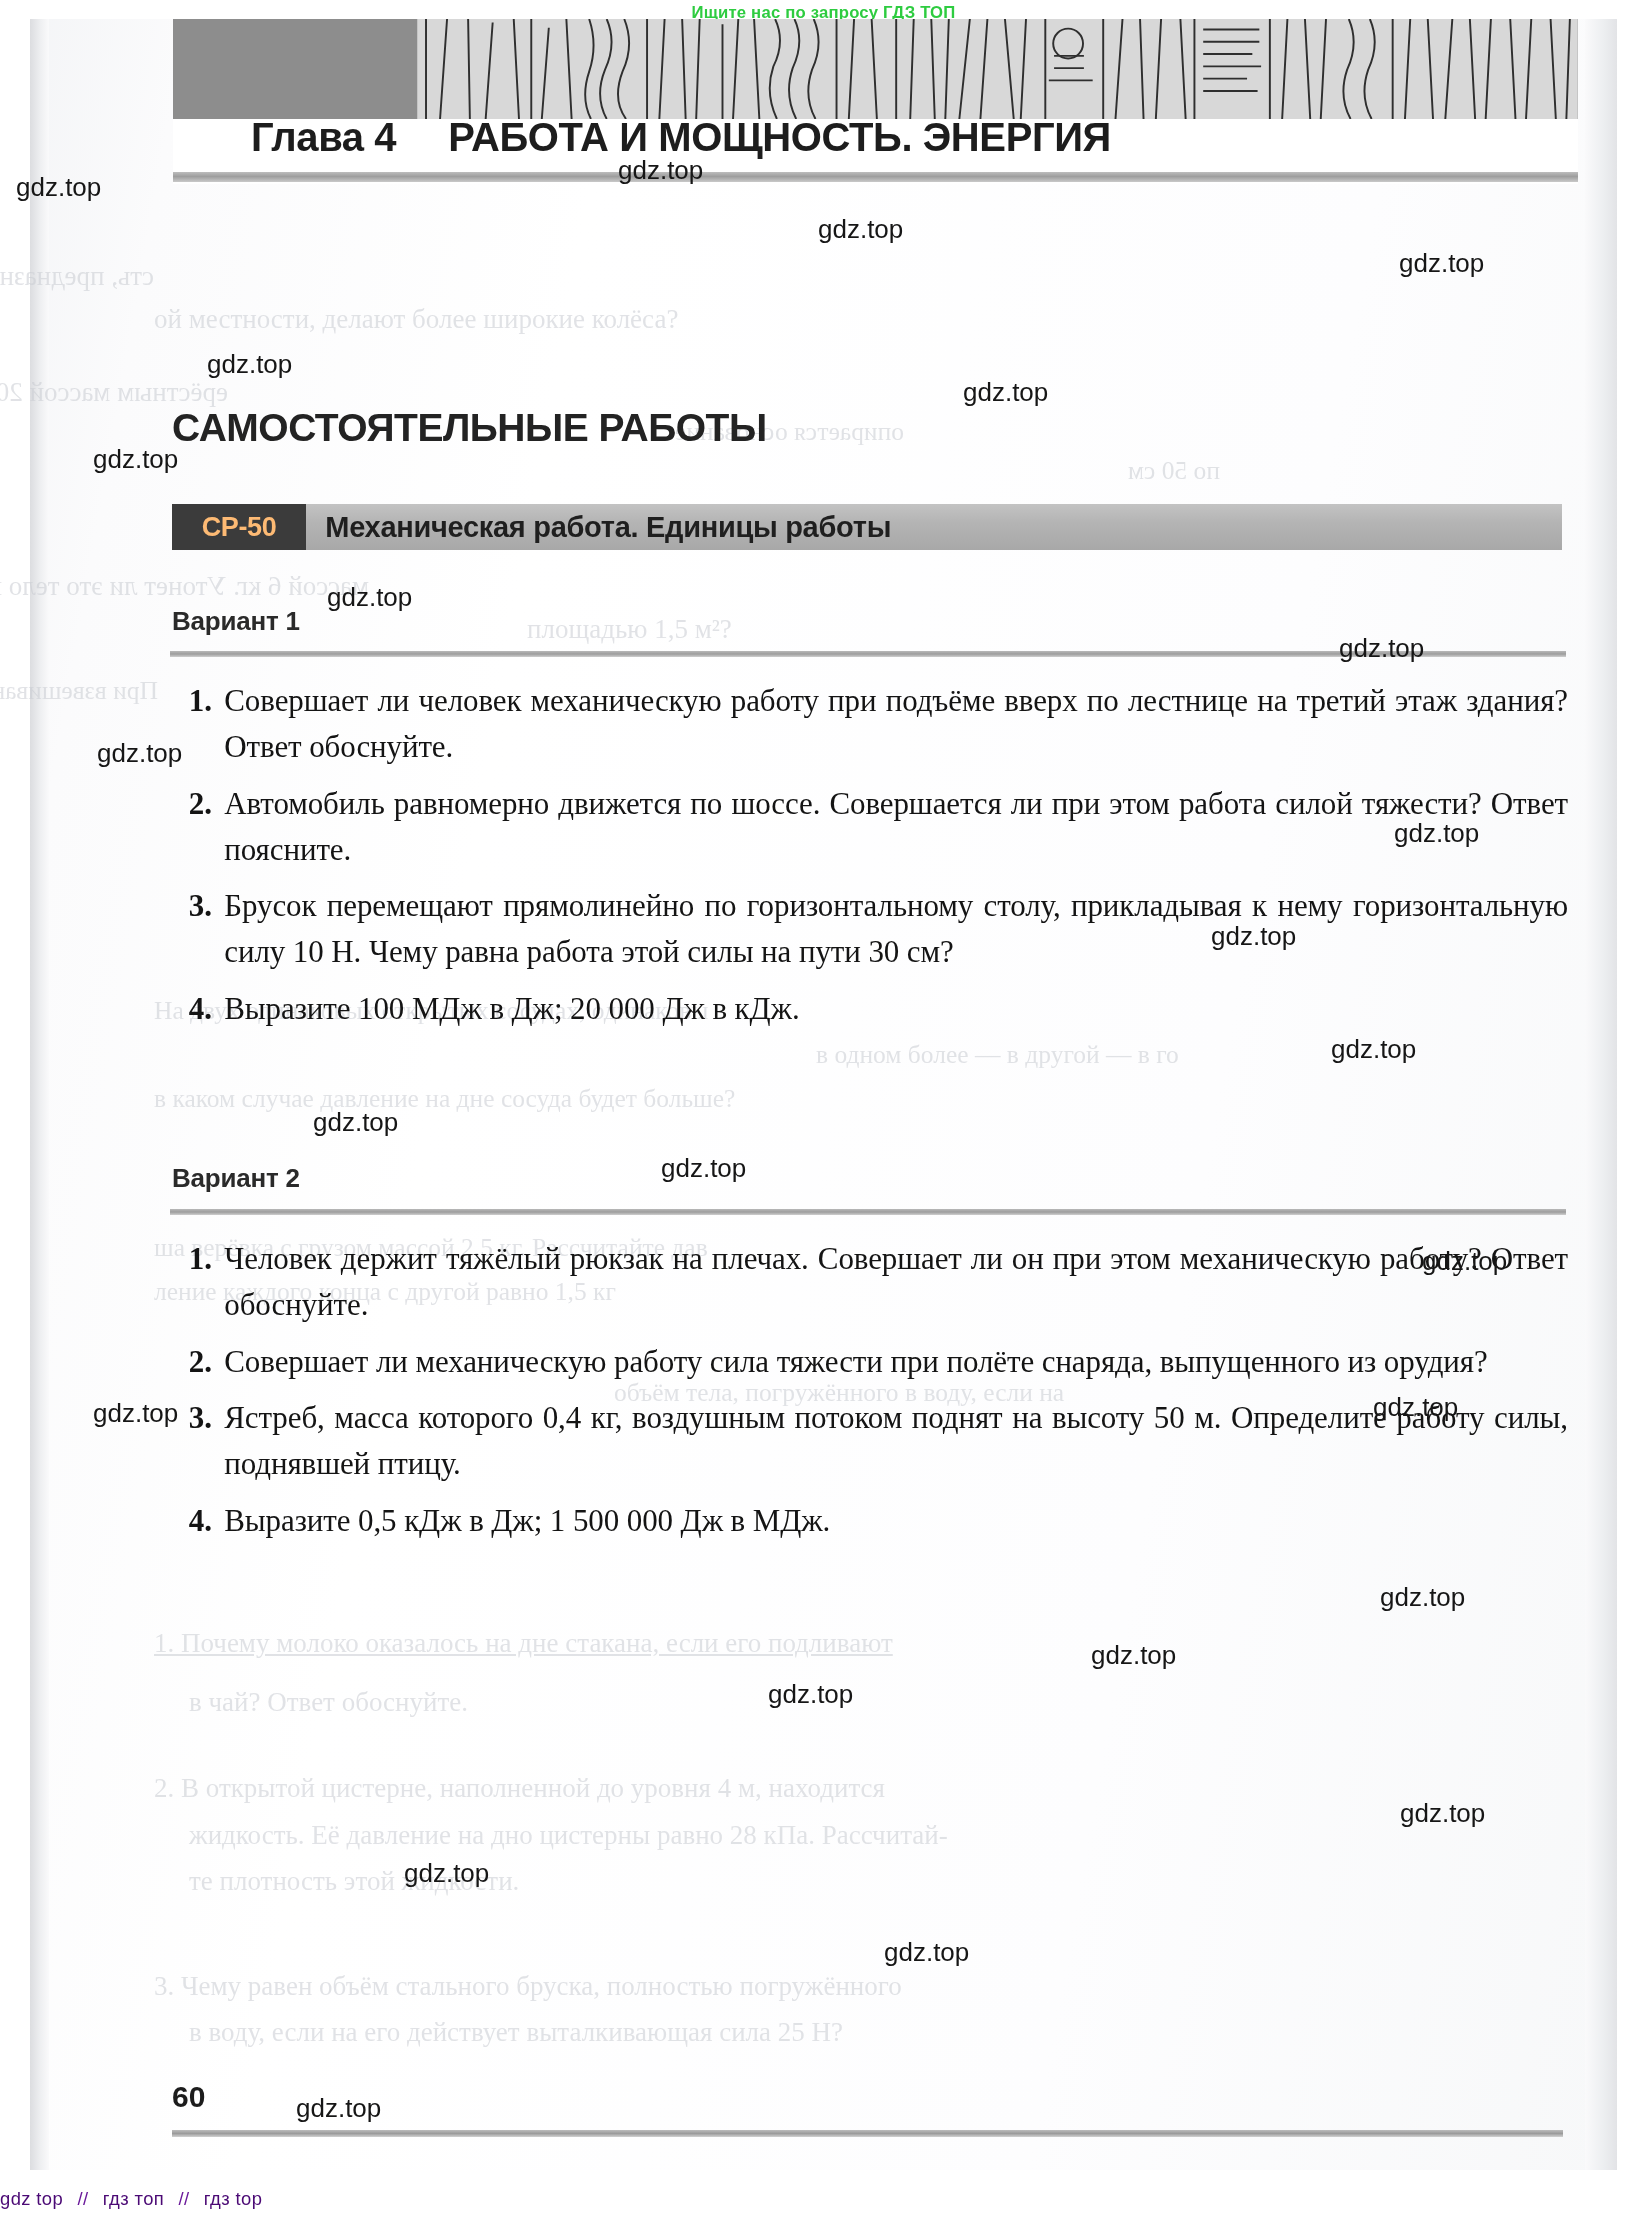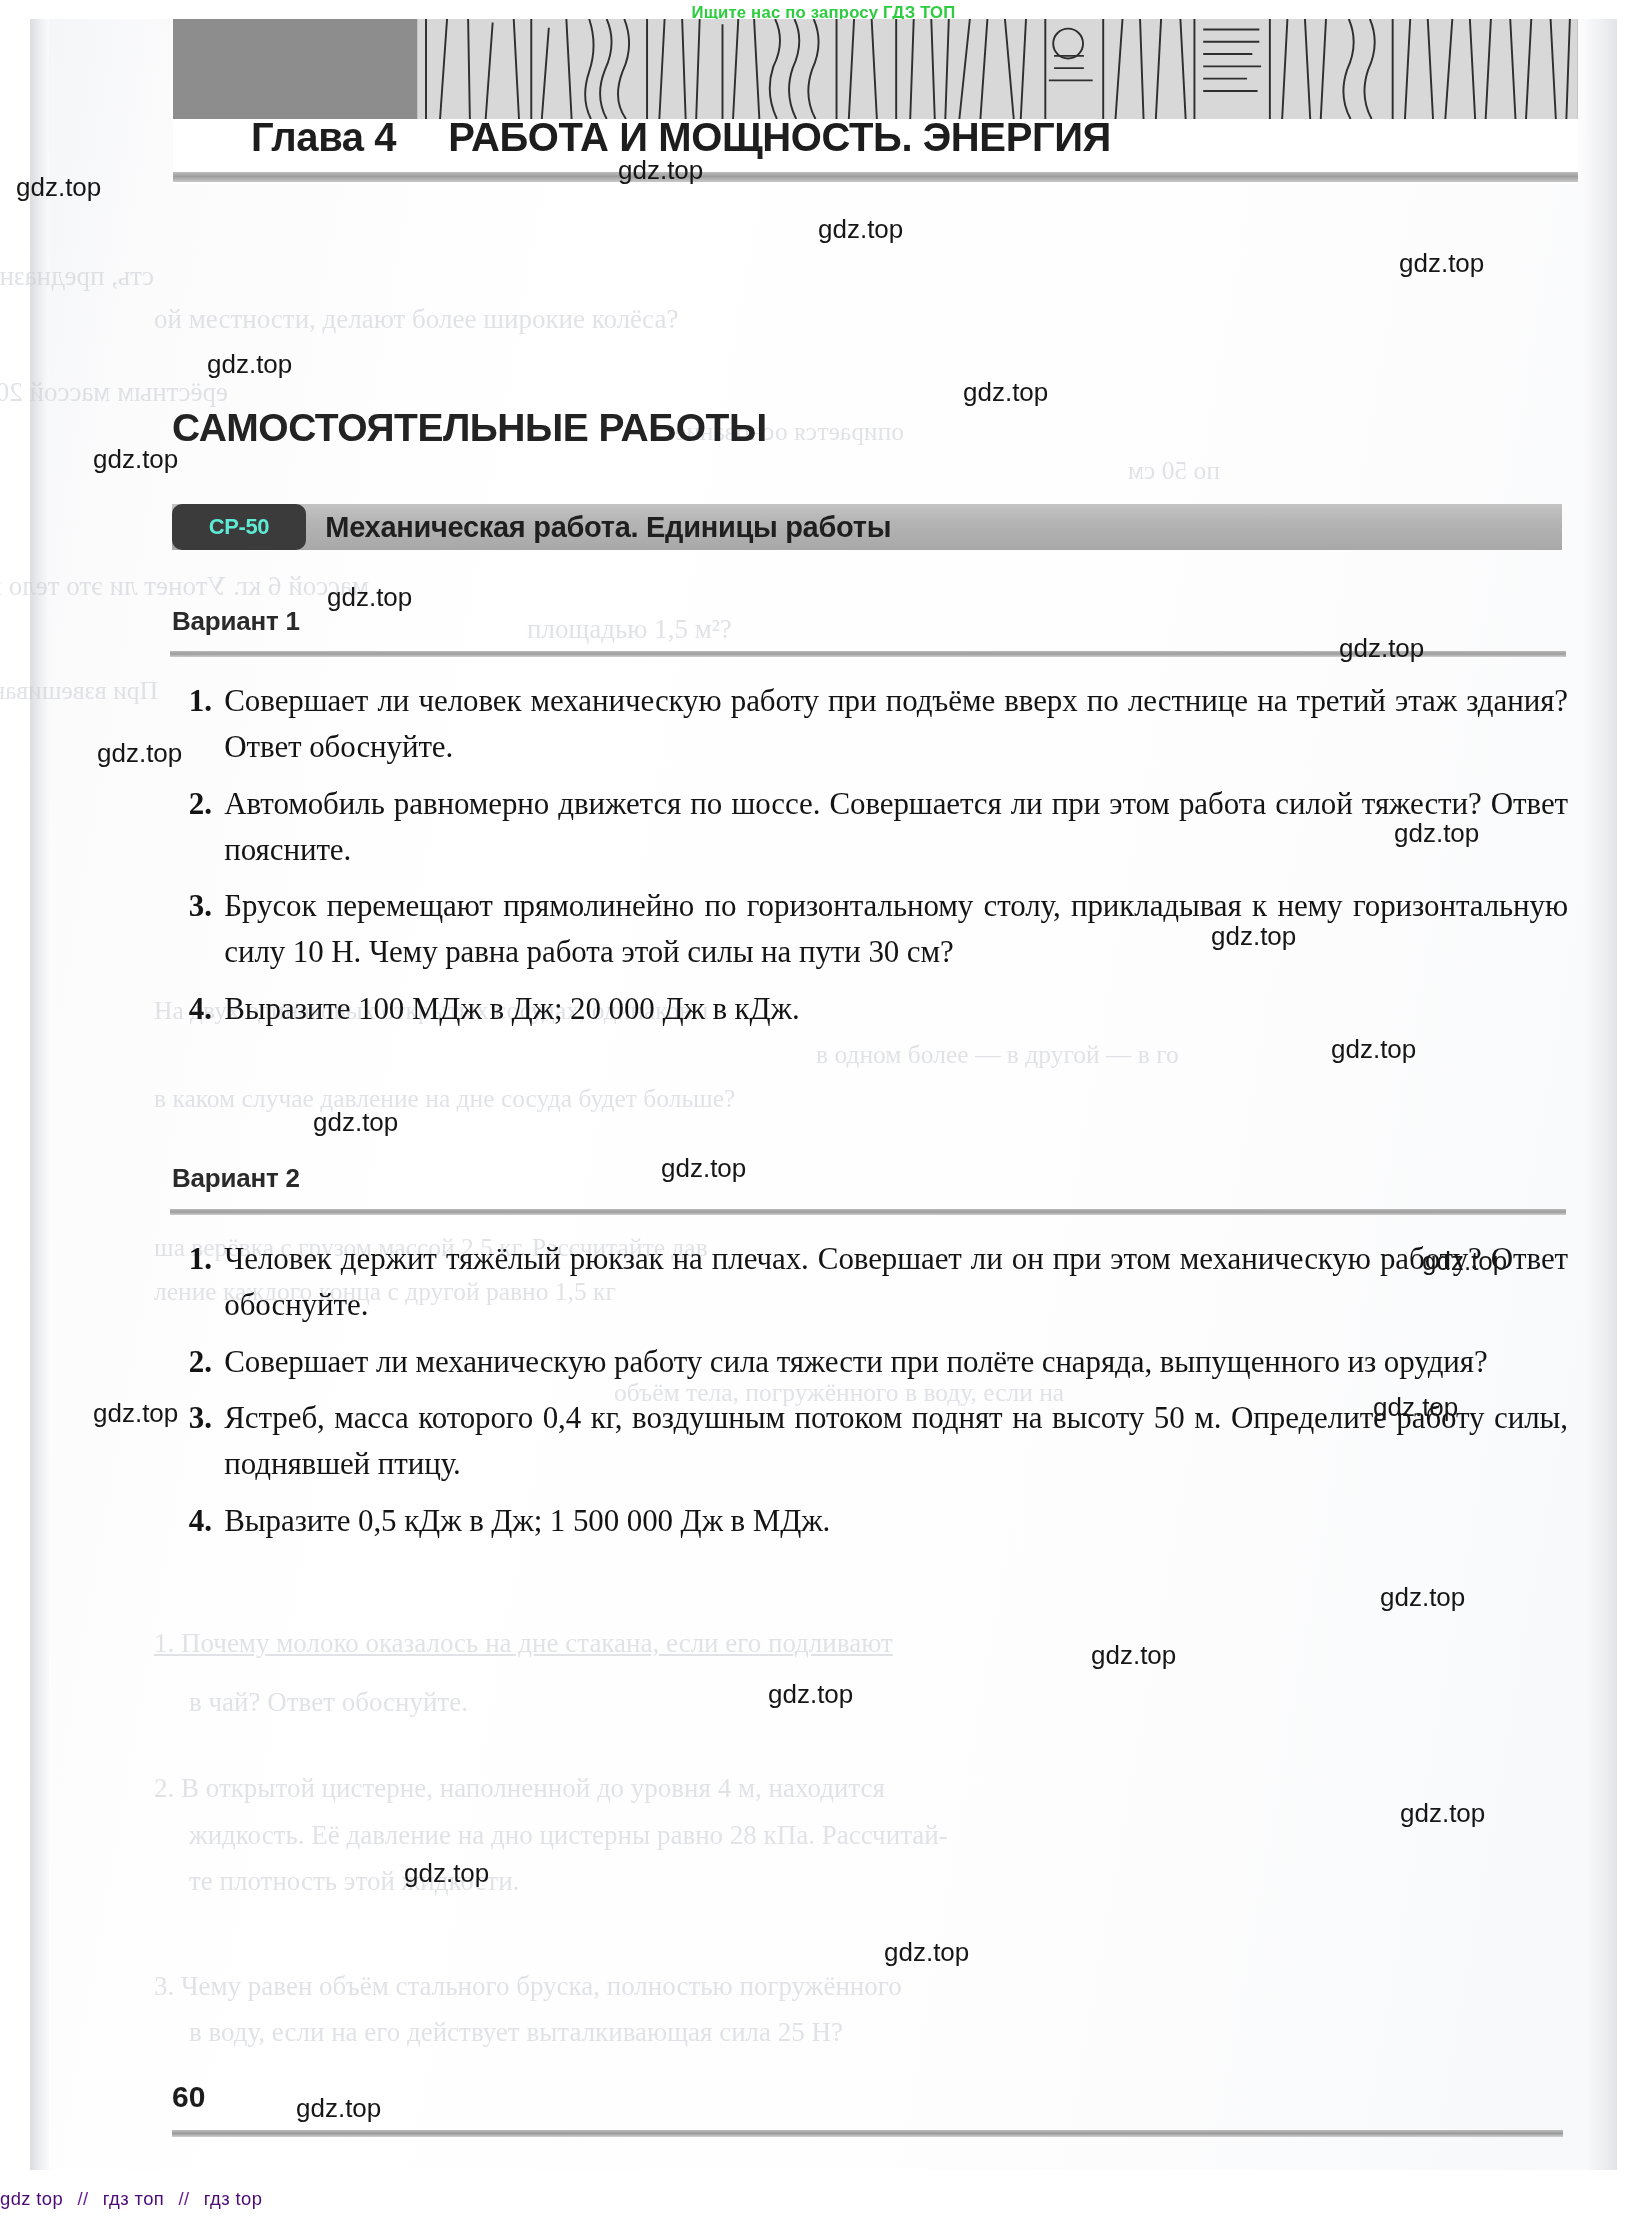--- a/index.html
+++ b/index.html
@@ -132,30 +132,29 @@
     width: 1390px;
     height: 46px;
     background: linear-gradient(180deg,#c3c3c3 0%, #b4b4b4 40%, #a8a8a8 100%);
     display: flex;
     align-items: center;
   }
   .cp-chip {
     width: 134px;
     height: 46px;
     background: #3b3b3b;
-    color: #5eead4;
-    font-family: "Liberation Sans", sans-serif;
-    font-weight: bold;
-    font-size: 22px;
+    color: #fdba74;
+    font-family: "Liberation Sans", sans-serif;
+    font-weight: bold;
+    font-size: 27px;
     display: flex;
     align-items: center;
     justify-content: center;
     letter-spacing: -0.4px;
     flex: 0 0 auto;
-    border-radius: 10px;
   }
   .cp-title {
     margin-left: 19.3px;
     font-family: "Liberation Sans", sans-serif;
     font-weight: bold;
     font-size: 29px;
     color: #1f1f1f;
     letter-spacing: -0.3px;
     white-space: nowrap;
   }

